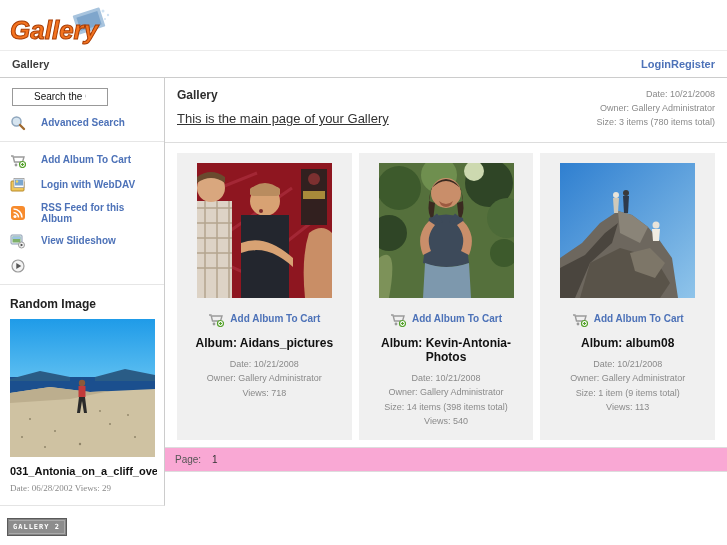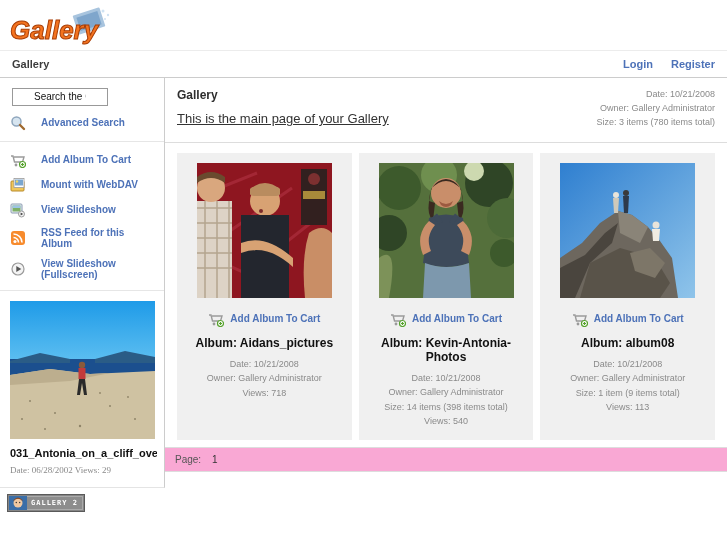--- a/index.html
+++ b/index.html
@@ -15,21 +15,21 @@
   .link { color: #4d72b8; font-weight: bold; }
 
   
   .logo-row { padding: 6px 0 4px 8px; height: 50px; }
   .breadcrumb-bar {
     height: 28px; border-top: 1px solid #ececec; border-bottom: 1px solid #cccccc;
     display: flex; align-items: center; justify-content: space-between;
     padding: 0 12px;
   }
   .breadcrumb { font-size: 11px; font-weight: bold; color: #3c3c3c; }
-  .top-links { display: flex; gap: 18px; font-size: 11px; }
+  .top-links { display: flex; font-size: 11px; }
 
   
   .content { display: flex; align-items: flex-start; }
   .sidebar { width: 165px; flex: 0 0 165px; }
   .sidebar-box {
     border-right: 1px solid #cccccc; border-bottom: 1px solid #e4e4e4;
     padding: 8px 10px 12px 10px;
   }
   .main { flex: 1 1 auto; min-width: 0; }
 
@@ -47,21 +47,21 @@
   .random-img { display: block; width: 145px; height: 138px; }
   .random-caption {
     font-size: 11px; font-weight: bold; color: #111; margin-top: 8px;
     white-space: nowrap; overflow: hidden; width: 147px;
   }
   .random-meta { font-size: 9px; color: #8a8a8a; margin-top: 6px; font-family: Liberation Serif, serif; }
 
   .g2-badge {
     margin: 6px 0 0 7px; display: inline-flex; align-items: flex-start;
     border: 1px solid #5a5a5a; background: #858585; padding: 1px;
-    height: 18px; cursor: pointer;
+    height: 18px; cursor: pointer; flex-direction: column;
   }
   .g2-badge .face { width: 18px; height: 14px; display: block; }
   .g2-badge .txt {
     font-family: "DejaVu Sans Mono", monospace; font-size: 7px; font-weight: bold;
     color: #ffffff; letter-spacing: 1px; padding: 0 4px;
     border: 1px solid #aaa; border-left: none; height: 14px; line-height: 13px;
     background: #8d8d8d;
   }
 
   
@@ -144,54 +144,54 @@
         <a class="link lbl">Add Album To Cart</a>
       </div>
 
       <div class="side-row">
         <svg class="icon16" viewBox="0 0 16 16">
           <rect x="1" y="4" width="13" height="10" rx="1" fill="#f0c75a" stroke="#b98a2a" stroke-width="1"></rect>
           <rect x="4" y="1.5" width="10" height="9" fill="#ffffff" stroke="#9a9a9a" stroke-width="0.8"></rect>
           <rect x="5" y="2.5" width="8" height="6" fill="#7aa6cf"></rect>
           <circle cx="7" cy="4.5" r="1.2" fill="#e8d76a"></circle>
         </svg>
-        <a class="link lbl">Mount with WebDAV</a>
+        <a class="link lbl">Login with WebDAV</a>
+      </div>
+
+      <div class="side-row">
+        <svg class="icon16" viewBox="0 0 16 16">
+          <rect x="1" y="1" width="14" height="14" rx="3" fill="#f78b2d"></rect>
+          <circle cx="5" cy="11.5" r="1.6" fill="#ffffff"></circle>
+          <path d="M3.5 7.5 a5 5 0 0 1 5 5" fill="none" stroke="#ffffff" stroke-width="1.6"></path>
+          <path d="M3.5 4 a8.5 8.5 0 0 1 8.5 8.5" fill="none" stroke="#ffffff" stroke-width="1.6"></path>
+        </svg>
+        <a class="link lbl">RSS Feed for this Album</a>
       </div>
 
       <div class="side-row">
         <svg class="icon16" viewBox="0 0 16 16">
           <rect x="1" y="2" width="11" height="9" rx="1" fill="#e8eef4" stroke="#8a9bb0" stroke-width="1"></rect>
           <rect x="2.5" y="3.5" width="8" height="6" fill="#7fb069"></rect>
           <rect x="2.5" y="3.5" width="8" height="2.5" fill="#9cc4e4"></rect>
           <circle cx="11.5" cy="12" r="3" fill="#f4f4f4" stroke="#888" stroke-width="0.8"></circle>
           <path d="M10.6 10.6 l2.6 1.4 -2.6 1.4 z" fill="#444"></path>
         </svg>
         <a class="link lbl">View Slideshow</a>
       </div>
 
       <div class="side-row">
         <svg class="icon16" viewBox="0 0 16 16">
-          <rect x="1" y="1" width="14" height="14" rx="3" fill="#f78b2d"></rect>
-          <circle cx="5" cy="11.5" r="1.6" fill="#ffffff"></circle>
-          <path d="M3.5 7.5 a5 5 0 0 1 5 5" fill="none" stroke="#ffffff" stroke-width="1.6"></path>
-          <path d="M3.5 4 a8.5 8.5 0 0 1 8.5 8.5" fill="none" stroke="#ffffff" stroke-width="1.6"></path>
-        </svg>
-        <a class="link lbl">RSS Feed for this Album</a>
-      </div>
-
-      <div class="side-row">
-        <svg class="icon16" viewBox="0 0 16 16">
           <circle cx="8" cy="8" r="6" fill="#f4f4f4" stroke="#9a9a9a" stroke-width="1.2"></circle>
           <path d="M6.3 5 l5 3 -5 3 z" fill="#555"></path>
         </svg>
-        <a class="link lbl">View Slideshow (Fullscreen)</a>
       </div>
 
       <hr class="side-divider">
 
+      <div class="random-heading">Random Image</div>
 
       <svg class="random-img" viewBox="0 0 145 138">
         <defs>
           <linearGradient id="sky1" x1="0" y1="0" x2="0" y2="1">
             <stop offset="0" stop-color="#1f9be8"></stop>
               <stop offset="1" stop-color="#66c4f2"></stop>
           </linearGradient>
         </defs>
         <rect x="0" y="0" width="145" height="70" fill="url(#sky1)"></rect>
         <rect x="0" y="58" width="145" height="18" fill="#1b4f8e"></rect>

